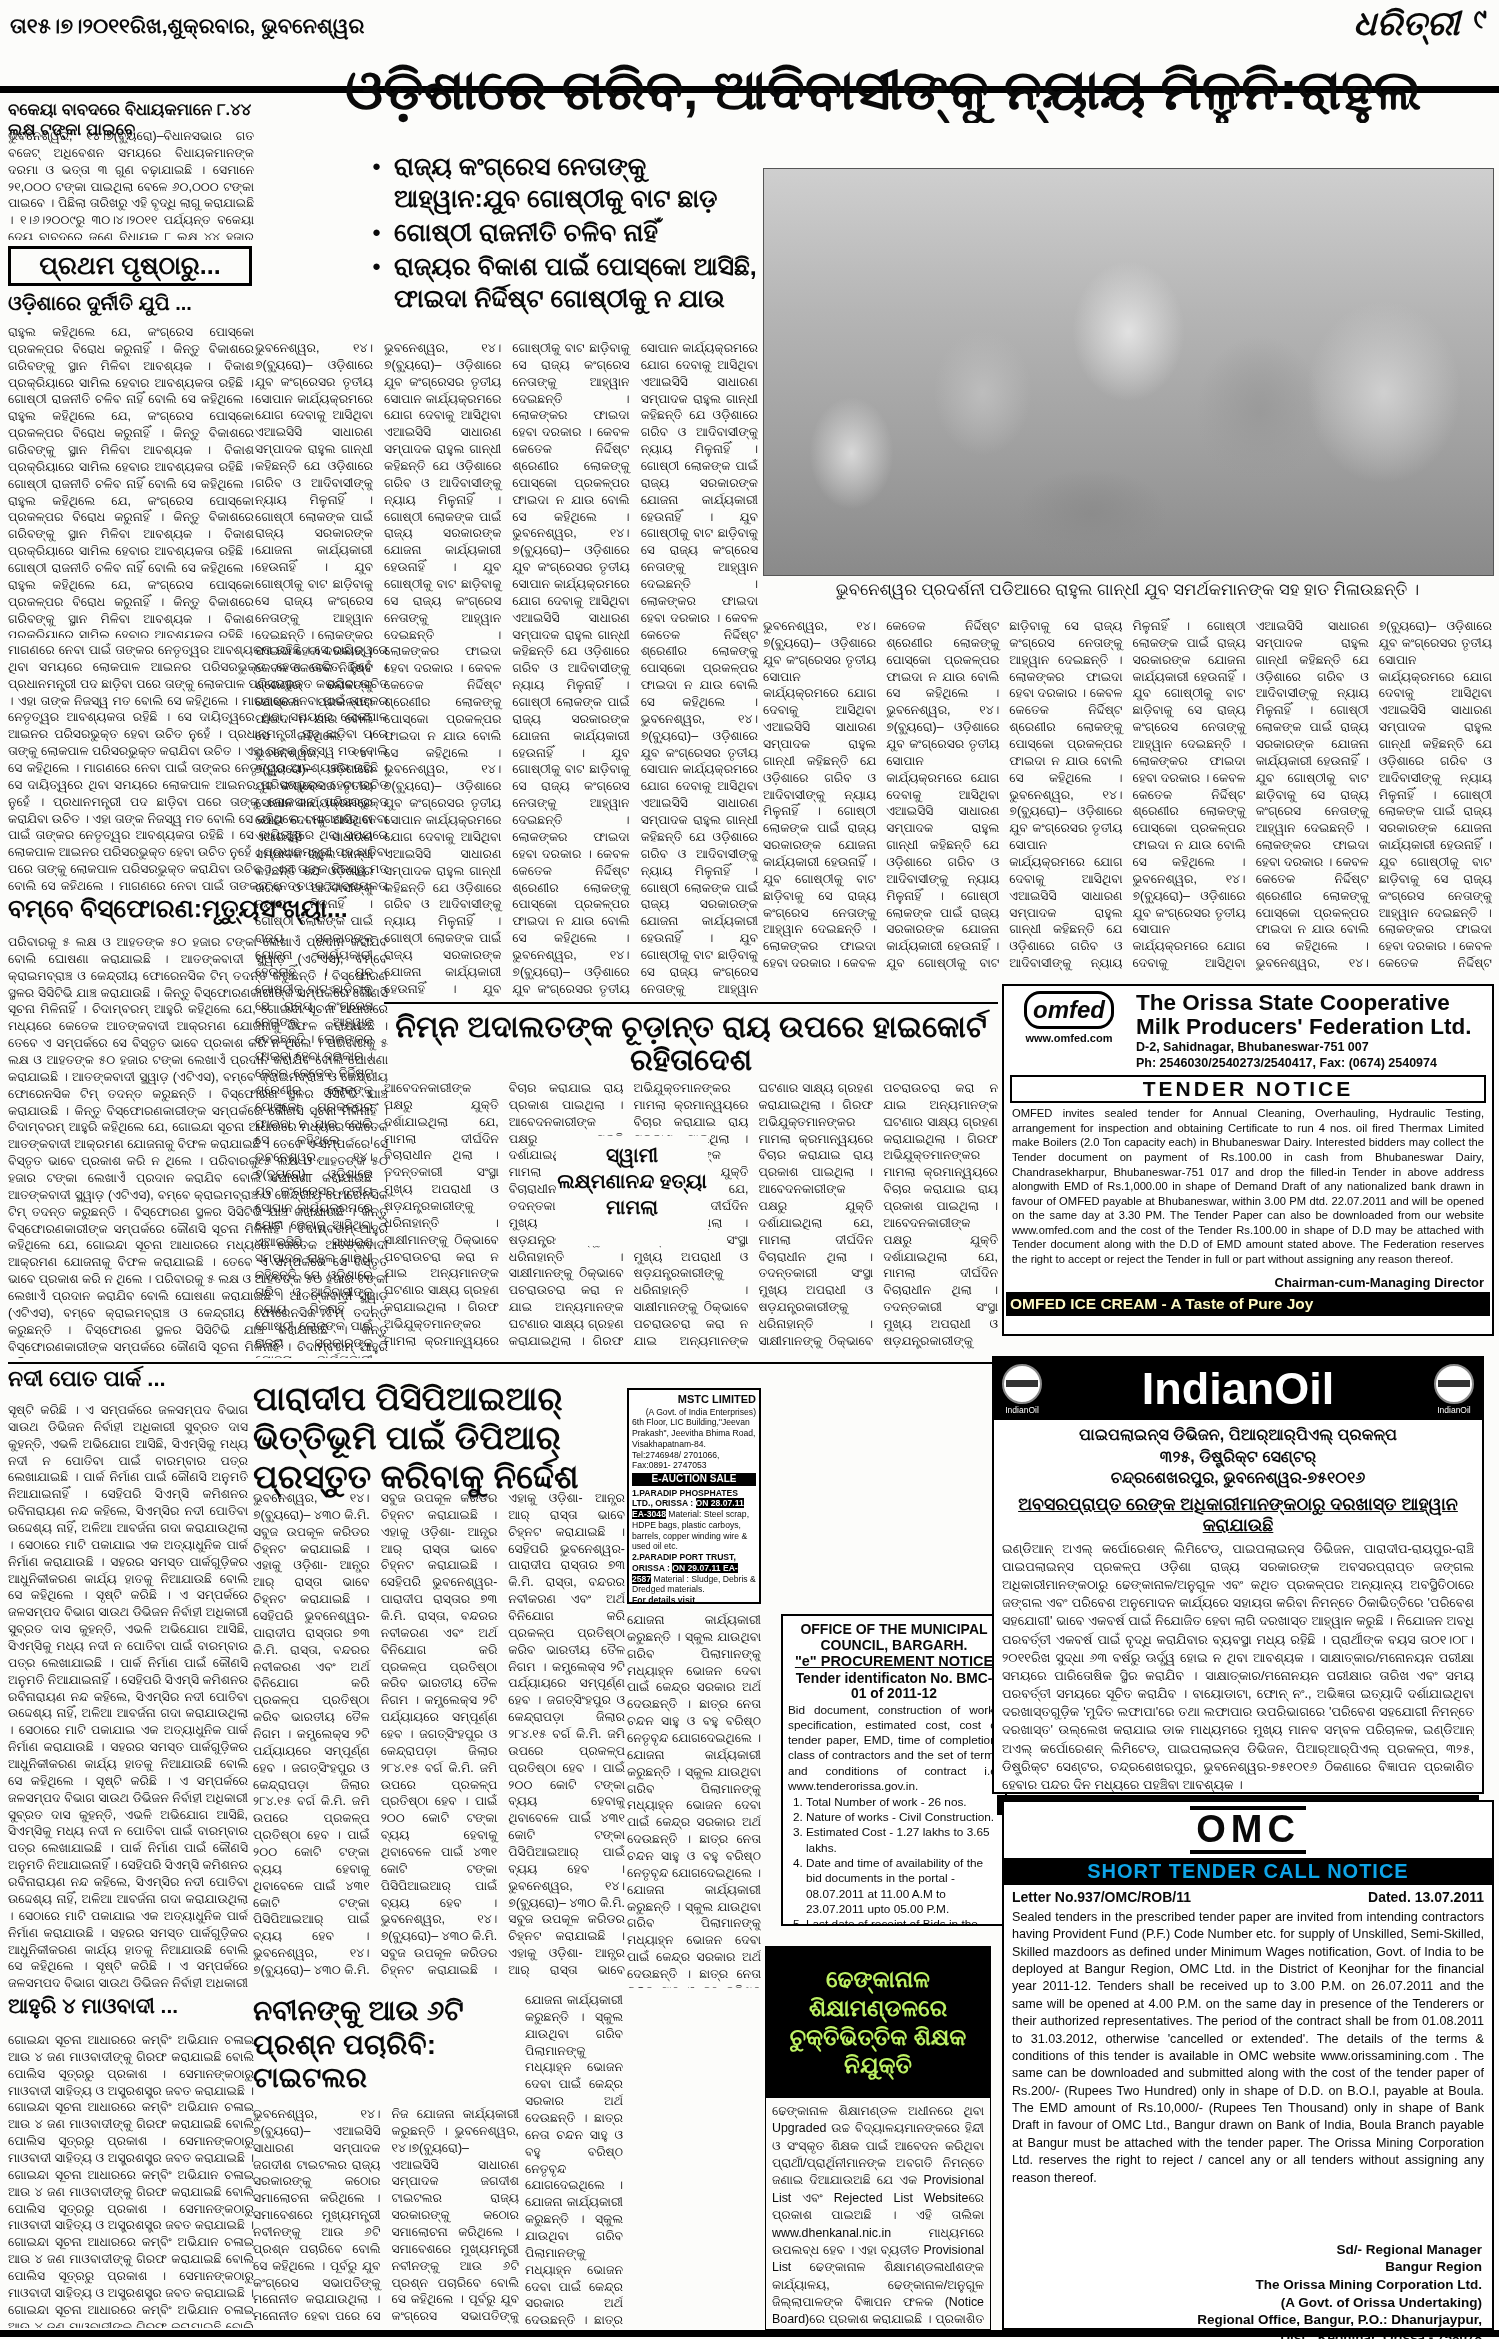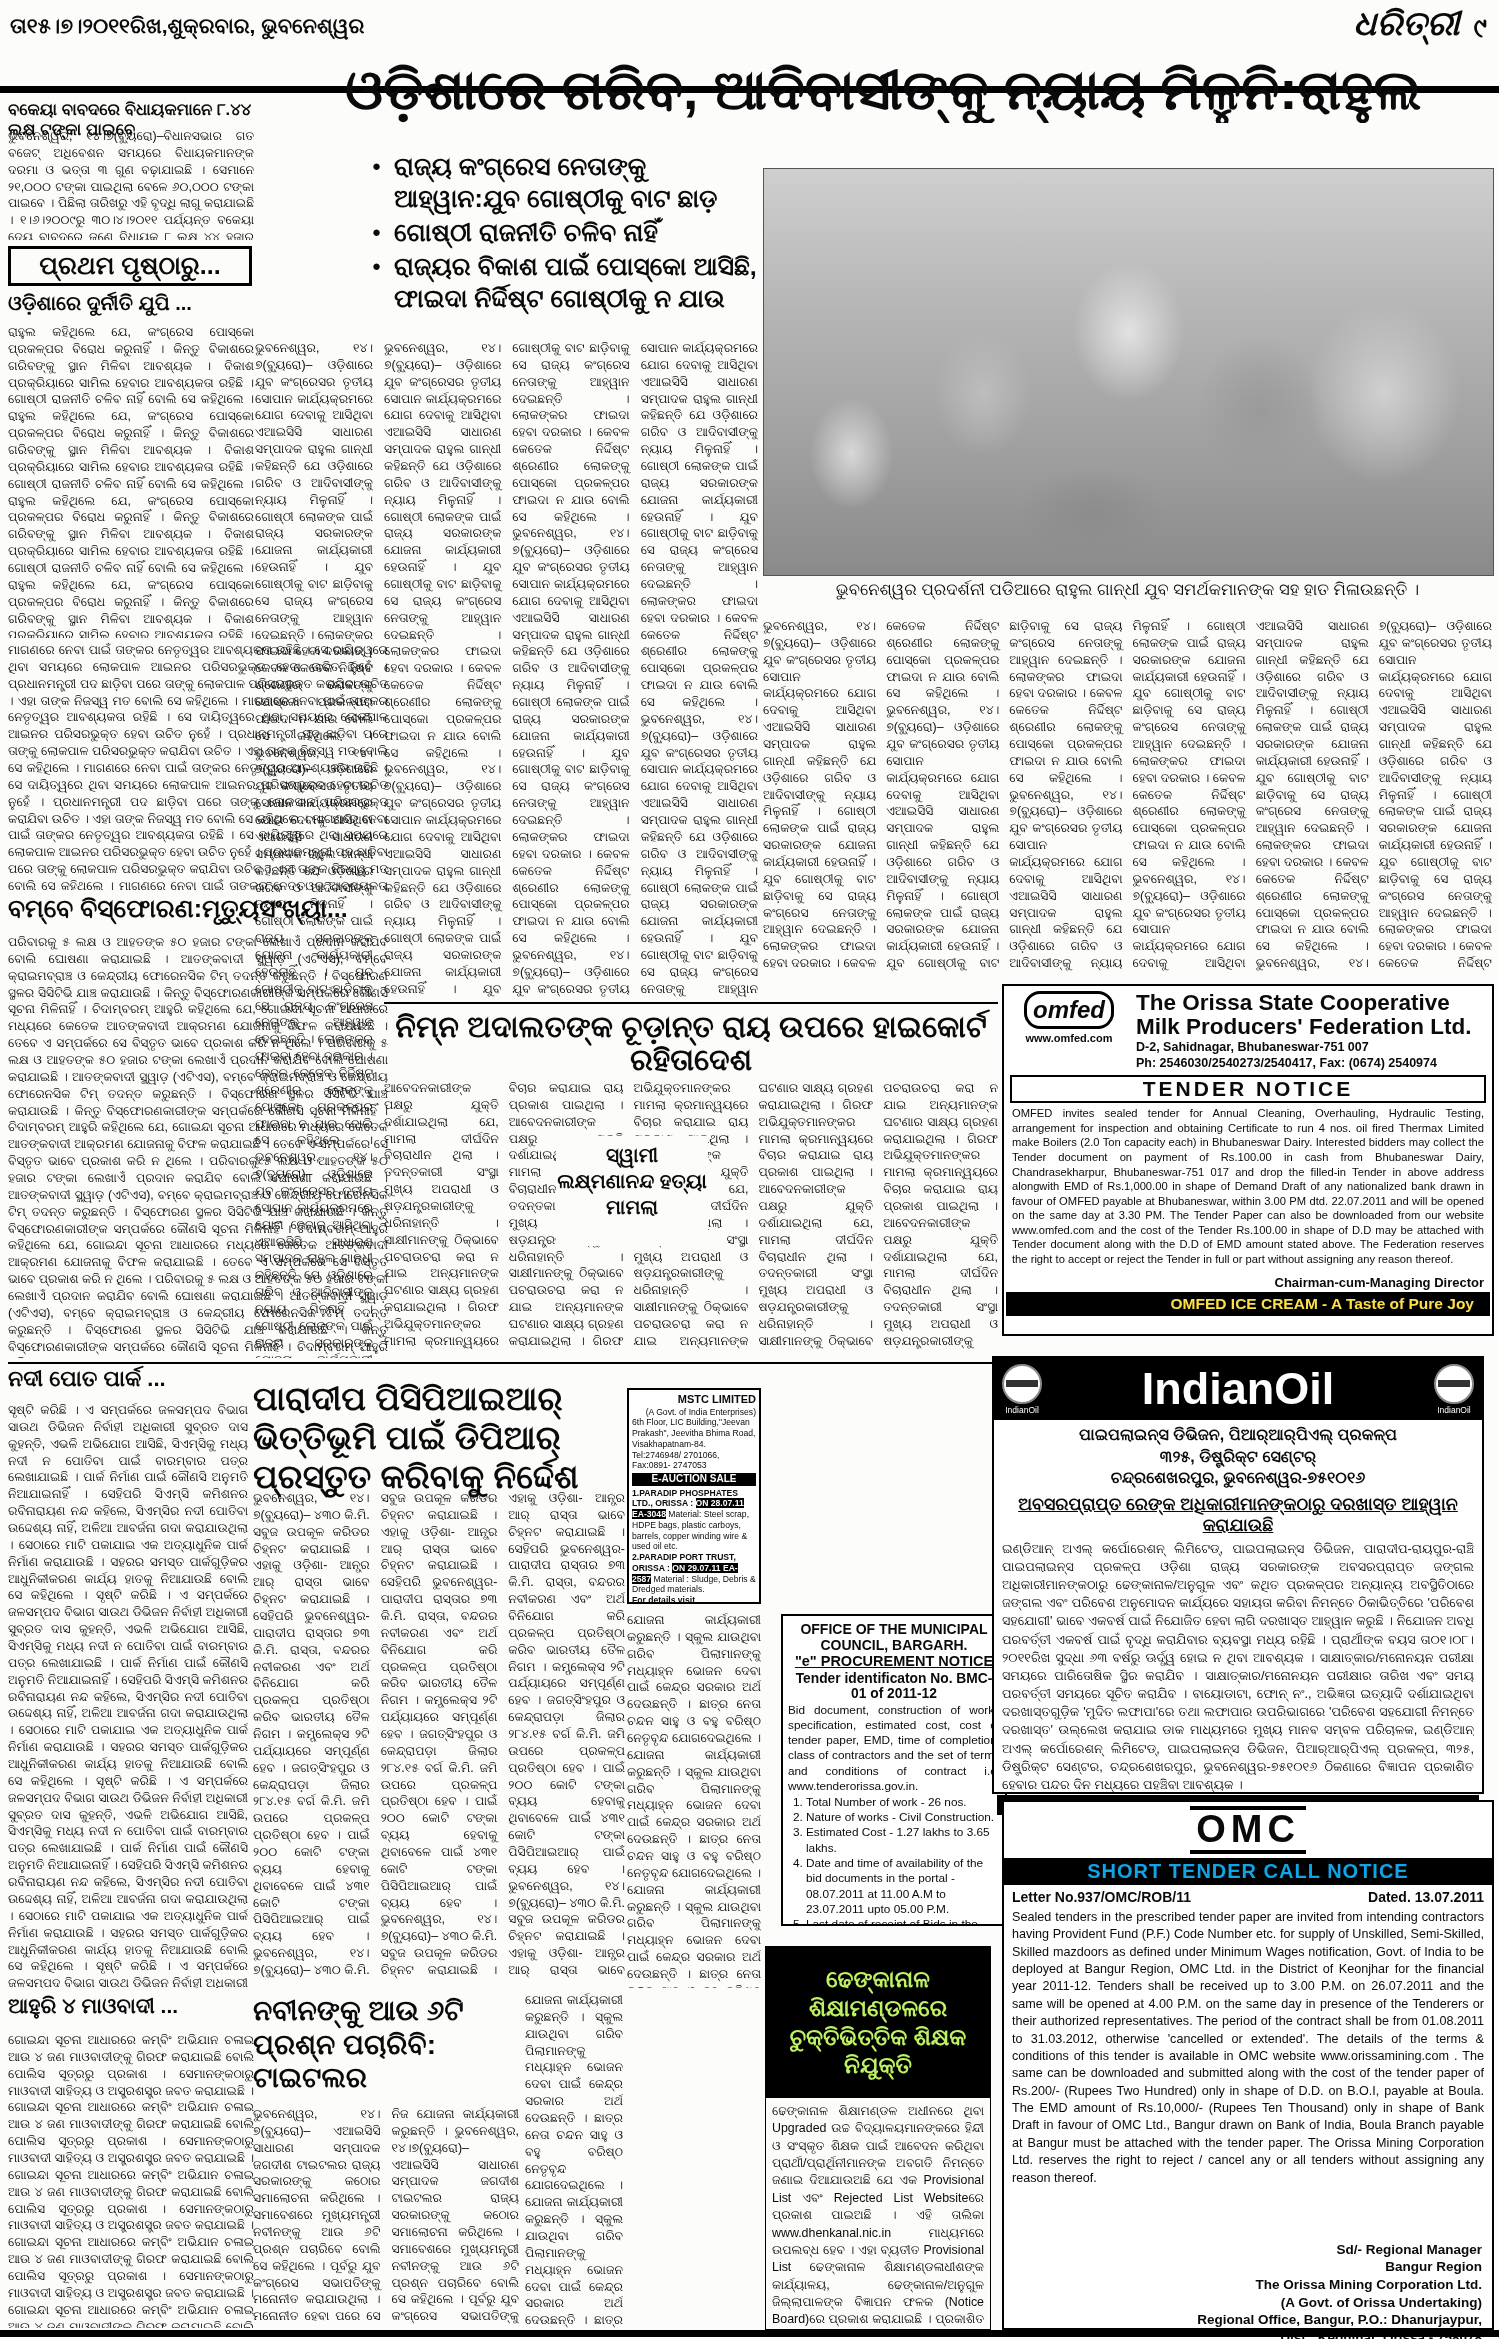--- a/index.html
+++ b/index.html
@@ -9,21 +9,21 @@
   .rule{background:#000;}
   .jt{text-align:justify;overflow:hidden;font-size:12.4px;line-height:1.36;}
   .cols3{column-count:3;column-gap:11px;}
   .cols2{column-count:2;column-gap:11px;}
   .cols5{column-count:5;column-gap:10px;}
   .cols6{column-count:6;column-gap:10px;}
   .hb{font-weight:bold;}
   .ctr{}
   
   .dateline{left:10px;top:14px;font-size:21px;font-weight:bold;}
-  .mast{right:12px;top:4px;display:flex;align-items:flex-end;gap:14px;}
+  .mast{right:12px;top:4px;display:flex;align-items:flex-start;gap:14px;}
   .mast .m1{font-size:34px;font-weight:bold;font-style:italic;}
   .mast .m2{font-size:27px;font-weight:bold;}
   
   .main-head{left:345px;top:58px;width:1150px;font-size:55px;font-weight:bold;white-space:nowrap;overflow:hidden;}
   .bullets{left:372px;top:150px;width:400px;}
   .bullets div{font-size:25px;font-weight:bold;line-height:1.28;position:relative;padding-left:22px;margin-bottom:2px;}
   .bullets div::before{content:"●";position:absolute;left:0;top:6px;font-size:15px;}
   .photo{left:763px;top:168px;width:729px;height:406px;border:1px solid #555;
      background:
        radial-gradient(60px 80px at 12% 70%,#d8d8d8 0%,transparent 70%),
@@ -50,22 +50,22 @@
   .omfed-logo{width:118px;flex:none;text-align:center;}
   .omfed-oval{border:3px solid #000;border-radius:16px;font-size:24px;font-weight:bold;
               font-style:italic;padding:2px 6px;display:inline-block;}
   .omfed-web{font-size:11px;font-weight:bold;margin-top:3px;}
   .omfed-org{font-size:22.5px;font-weight:bold;line-height:1.05;}
   .omfed-addr{font-size:12.5px;font-weight:bold;margin-top:2px;}
   .tenderbar{border:2px solid #000;margin:3px 6px;text-align:center;font-size:21px;
              font-weight:bold;letter-spacing:3px;}
   .omfed-body{margin:3px 8px 0 8px;font-size:11.2px;line-height:1.3;text-align:justify;overflow:hidden;height:168px;}
   .omfed-sign{text-align:right;font-size:13px;font-weight:bold;margin:1px 8px;}
-  .slogan{background:#000;color:#fde047;text-align:right;font-size:15.5px;font-weight:bold;
-          padding:3px 16px;margin:2px;}
+  .slogan{background:#000;color:#fef9c3;text-align:left;font-size:15.5px;font-weight:bold;
+          padding:3px 4px;margin:2px;}
   .io-head{background:#000;color:#fff;display:flex;align-items:center;justify-content:space-between;
            padding:4px 8px;height:62px;box-sizing:border-box;}
   .io-circle{width:36px;height:36px;border-radius:50%;background:#fff;border:2px solid #888;
              position:relative;margin:0 auto;}
   .io-circle::after{content:"";position:absolute;left:2px;right:2px;top:14px;height:7px;background:#333;}
   .io-logolabel{font-size:8.5px;text-align:center;margin-top:1px;}
   .io-brand{font-size:45px;font-weight:bold;}
   .io-addr{font-size:16px;font-weight:bold;text-align:center;line-height:1.35;margin-top:4px;}
   .io-heading{font-size:17.5px;font-weight:bold;text-align:center;text-decoration:underline;margin-top:5px;}
   .io-body{font-size:12.8px;line-height:1.42;text-align:justify;margin:4px 8px 0 8px;overflow:hidden;height:252px;}

